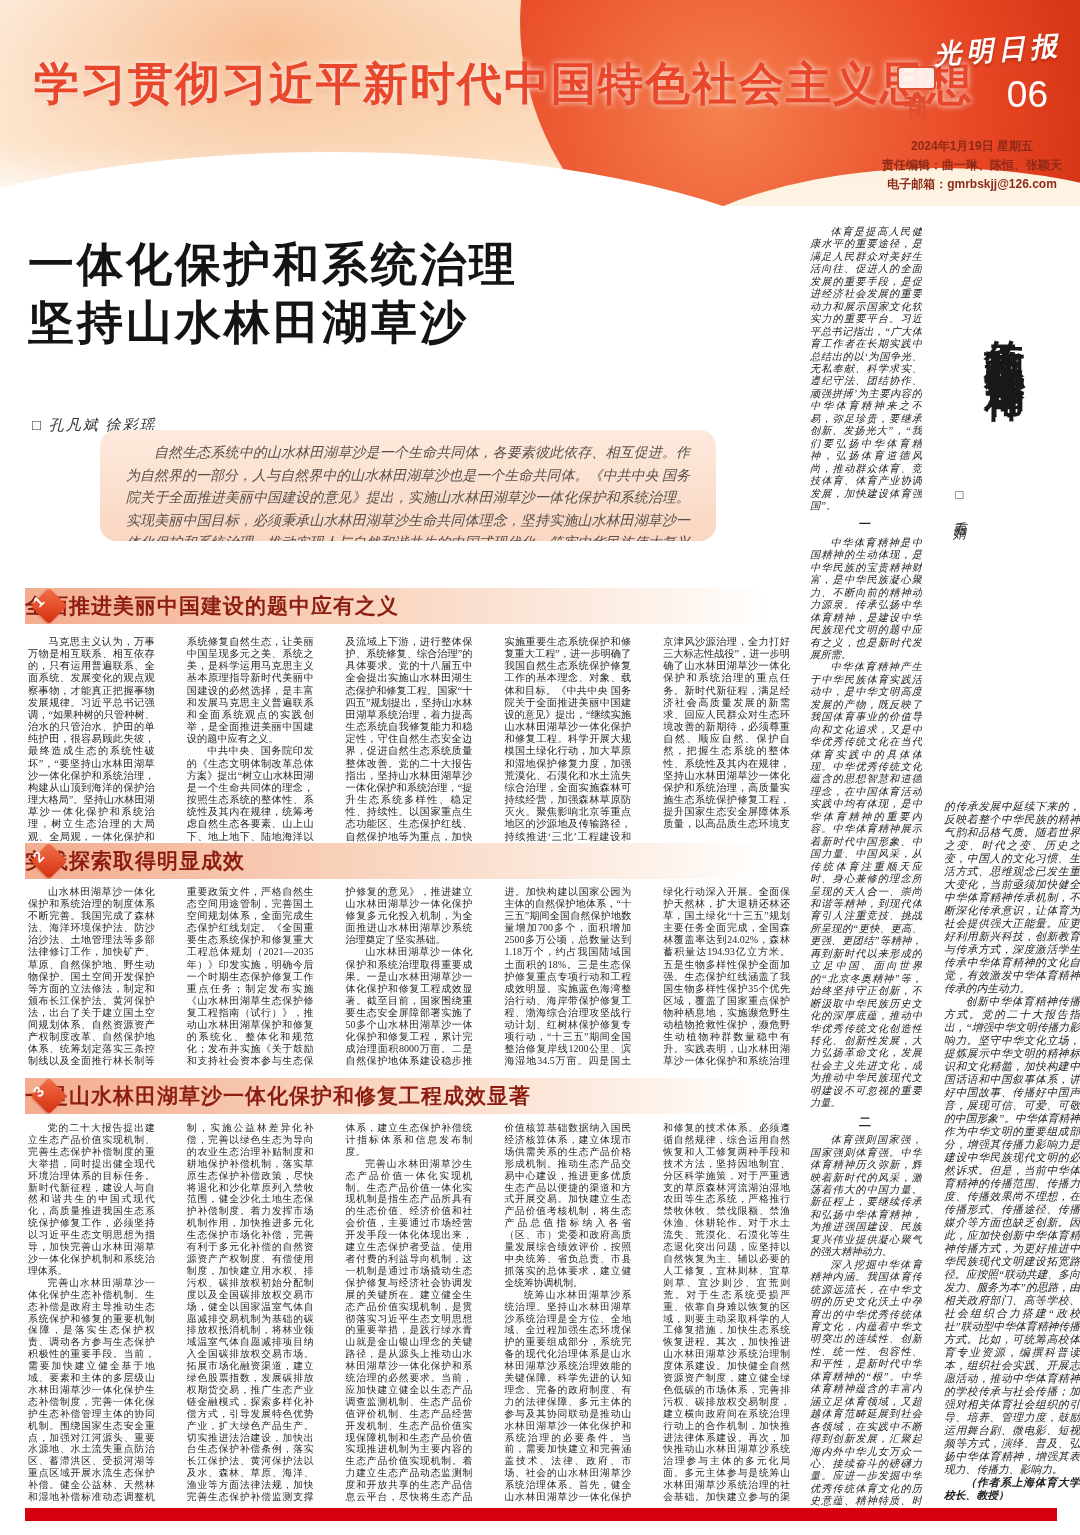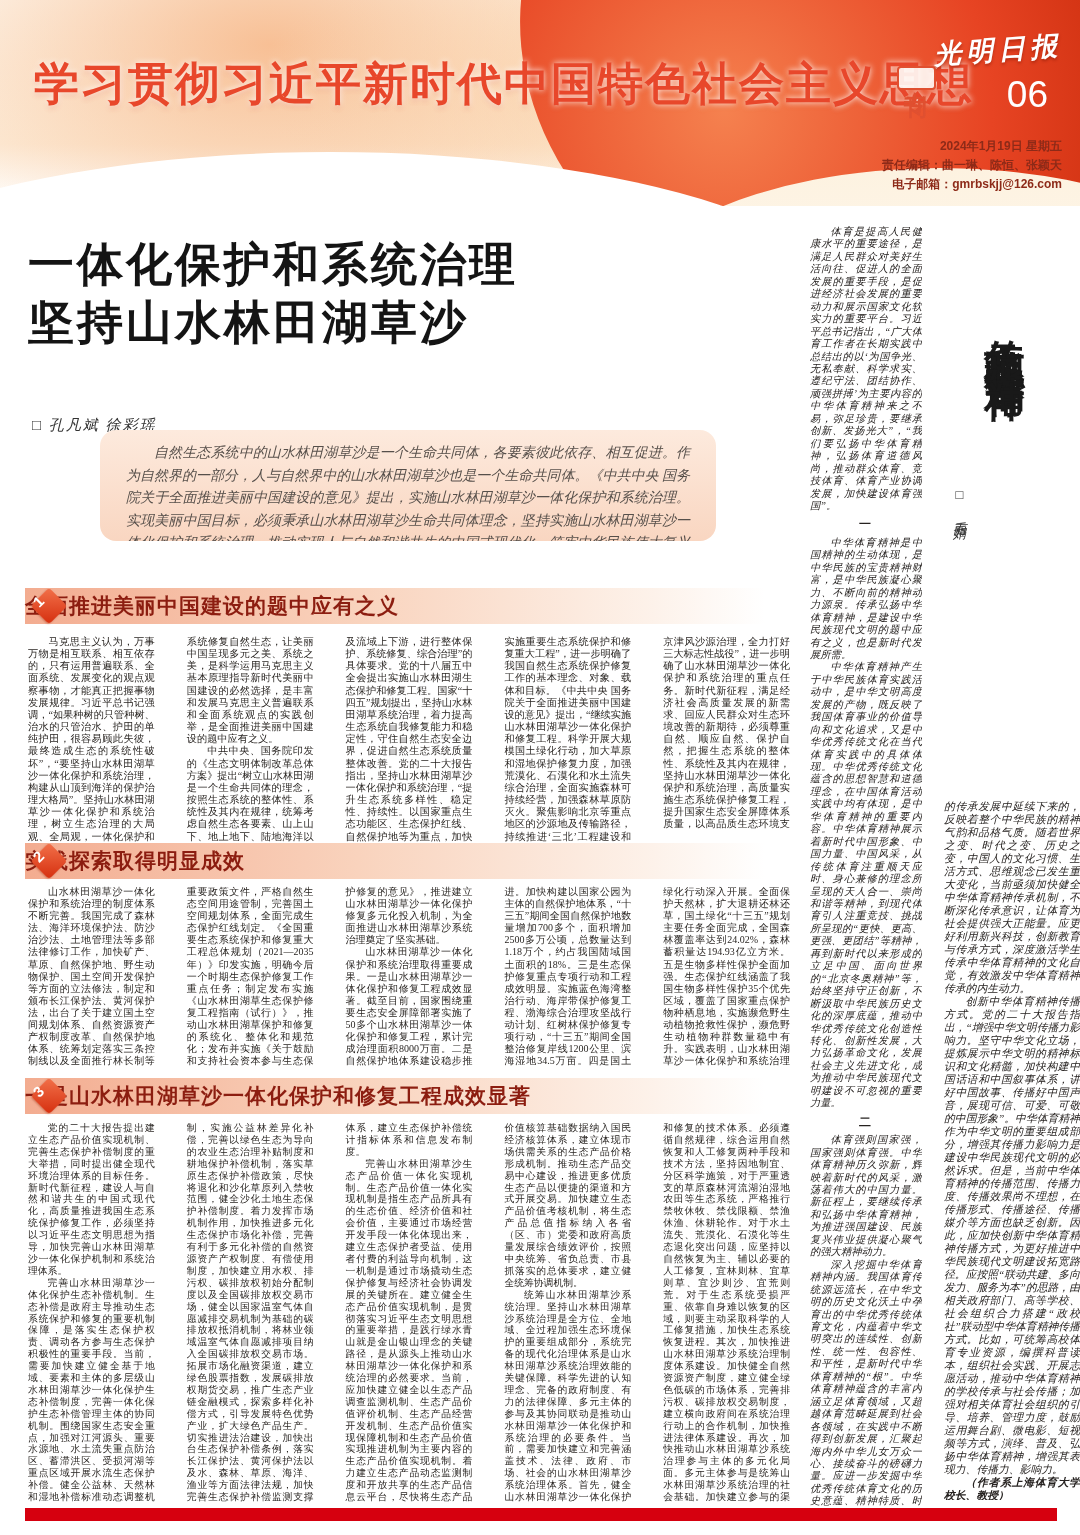--- a/index.html
+++ b/index.html
@@ -29,21 +29,21 @@
     text-shadow: 0 0 6px rgba(255,255,255,.95), 0 3px 5px rgba(225,90,50,.3); }
   .banner-tag { position:absolute; left:897px; top:66px; z-index:6;
     writing-mode:vertical-rl; font-family:"Liberation Sans",sans-serif; font-weight:900;
     font-size:23px; letter-spacing:5px; color:#e05030; padding:5px 2px;
     background:rgba(255,252,248,.9); border:2px solid #e05030; border-radius:4px; }
   .masthead { position:absolute; right:18px; top:32px; z-index:6;
     font-style:italic; font-weight:900; font-size:27px; color:#fff; letter-spacing:5px;
     transform:rotate(-4deg); text-shadow:0 2px 3px rgba(120,20,0,.45); }
   .page-no { position:absolute; right:32px; top:74px; z-index:6;
     font-family:"Liberation Sans",sans-serif; font-size:37px; color:#fff; }
-  .pub-info { position:absolute; right:18px; top:137px; z-index:6; text-align:right;
+  .pub-info { position:absolute; right:18px; top:137px; z-index:6; text-align:center;
     font-family:"Liberation Sans",sans-serif; font-size:12px; font-weight:bold;
     color:#8d2a18; line-height:19px; }
   
   .art-title { position:absolute; left:28px; top:236px; font-weight:900; color:#141414;
     font-size:46px; line-height:58px; letter-spacing:3px; }
   .byline { position:absolute; left:32px; top:416px; font-size:15px; font-style:italic; color:#333; letter-spacing:2px; }
   .intro-box { position:absolute; left:100px; top:430px; width:616px; height:111px;
     background:linear-gradient(180deg,#fdeadd,#f9d6c1); border-radius:16px;
     padding:12px 26px; font-style:italic; font-size:14px; line-height:22.5px;
     color:#564f4a; text-align:justify; overflow:hidden; }

